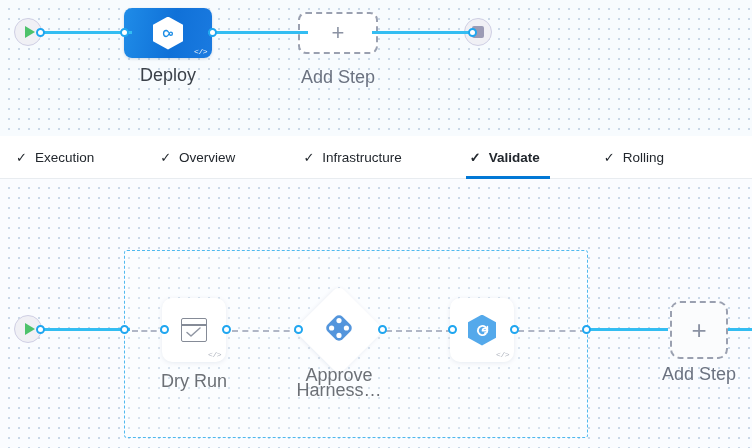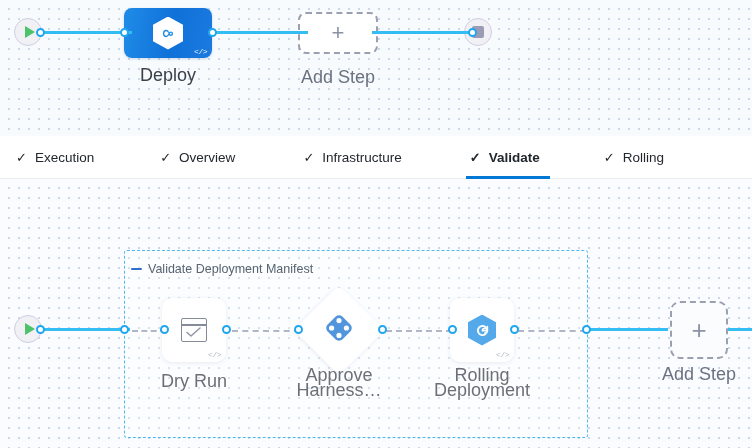--- a/index.html
+++ b/index.html
@@ -263,24 +263,20 @@
       <span class="tick">✓</span>
       <span>Rolling</span>
 
     </div>
   </div>
 
   <div class="exec-canvas">
     <div class="dotgrid"></div>
 
     <div class="group-box" style="left:124px; top:71px; width:464px; height:188px;"></div>
-    <div class="group-label" style="left:131px; top:83px;">
-      <span class="group-dash"></span>
-      <span>Validate Deployment Manifest</span>
-    </div>
 
     <div class="link" style="left:40px; top:149px; width:90px;"></div>
 
     <div class="link-dashed" style="left:132px; top:151px; width:34px;"></div>
     <div class="link-dashed" style="left:232px; top:151px; width:68px;"></div>
     <div class="link-dashed" style="left:386px; top:151px; width:66px;"></div>
     <div class="link-dashed" style="left:518px; top:151px; width:68px;"></div>
 
     <div class="link" style="left:586px; top:149px; width:82px;"></div>
     <div class="link" style="left:728px; top:149px; width:24px;"></div>
@@ -333,21 +329,20 @@
           <div class="hex-inner">
             <svg width="17" height="17" viewBox="0 0 24 24" aria-hidden="true">
               <path d="M18.5 12a6.5 6.5 0 1 0-2.2 4.9" fill="none" stroke="#ffffff" stroke-width="2.6" stroke-linecap="round"></path>
               <path d="M12 12.2a3.4 3.4 0 1 1 3.4 3.4" fill="none" stroke="#ffffff" stroke-width="2.4" stroke-linecap="round"></path>
               <path d="M18.9 6.4 L18.9 12.2 L13.3 12.2" fill="none" stroke="#ffffff" stroke-width="2.2" stroke-linecap="round" stroke-linejoin="round"></path>
             </svg>
           </div>
         </div>
         <span class="code-badge dark">&lt;/&gt;</span>
       </div>
-      <div class="node-label" style="top:70px; width:120px;">Rolling Deployment</div>
     </div>
     <div class="port" style="left:510px; top:146px;"></div>
     <div class="port" style="left:582px; top:146px;"></div>
 
     <div class="node" style="left:670px; top:122px;">
       <div class="add-step">
         <span>+</span>
       </div>
       <div class="node-label muted" style="top:66px; left:29px;">Add Step</div>
     </div>

